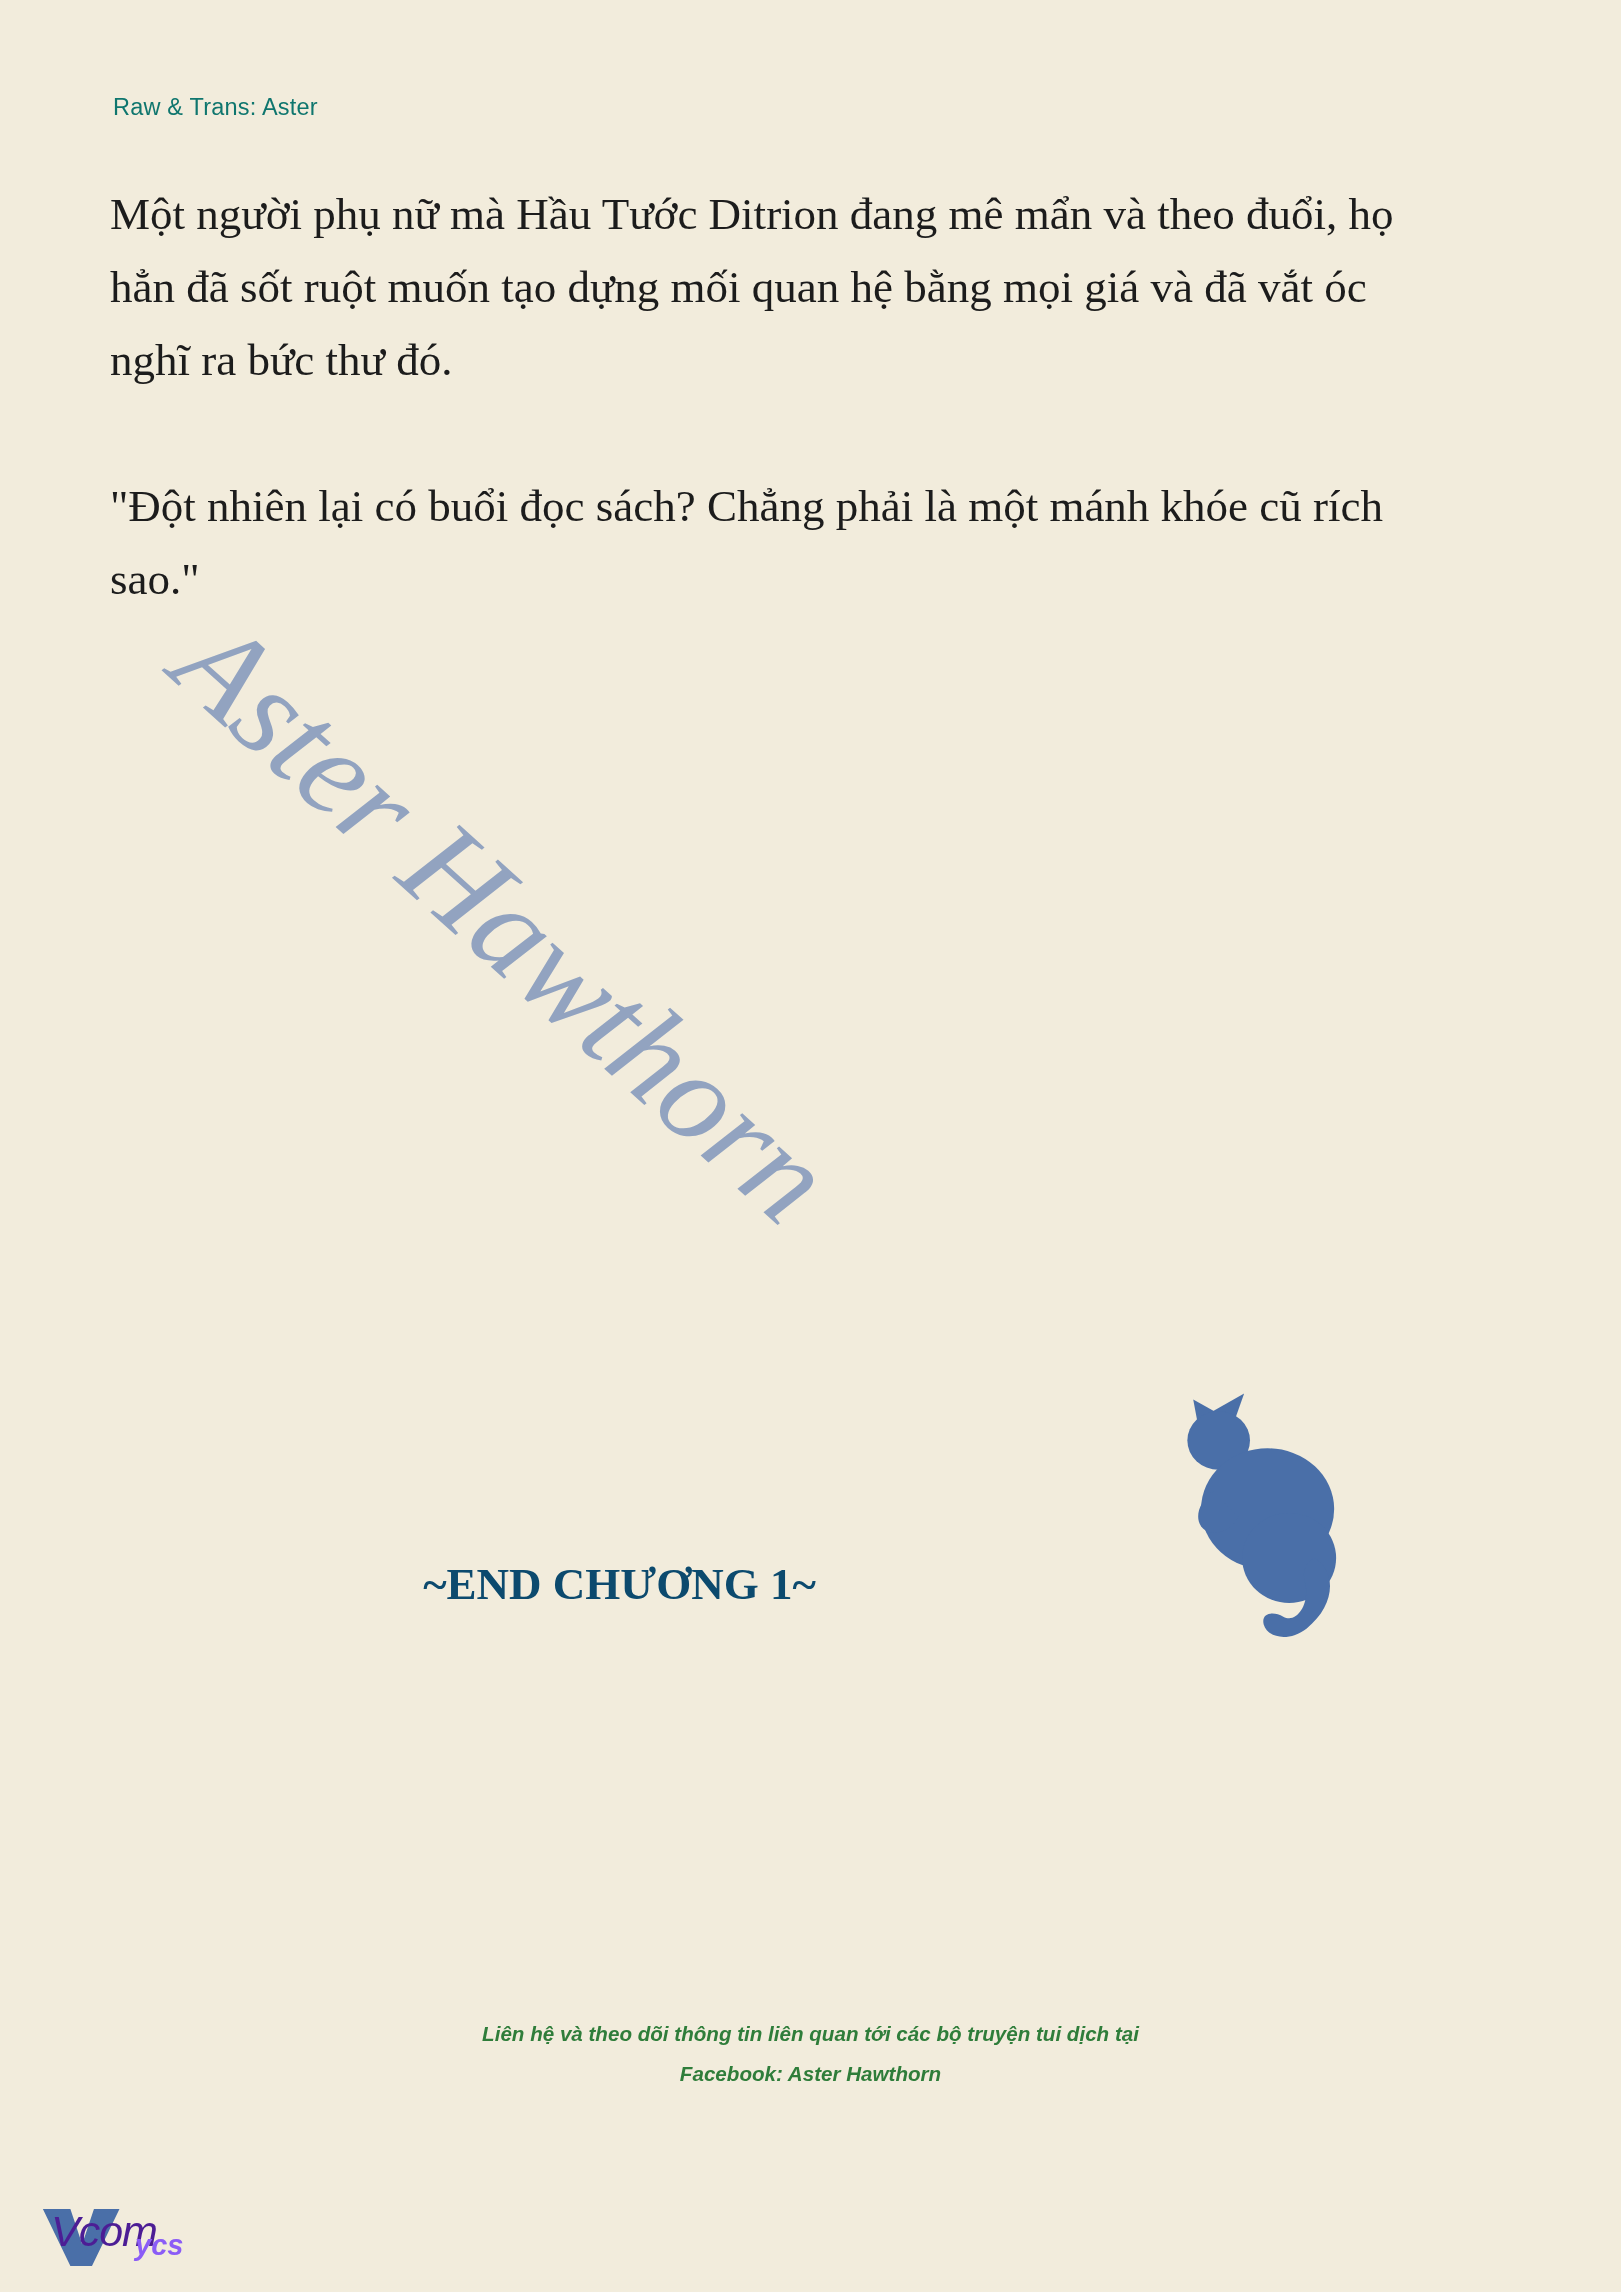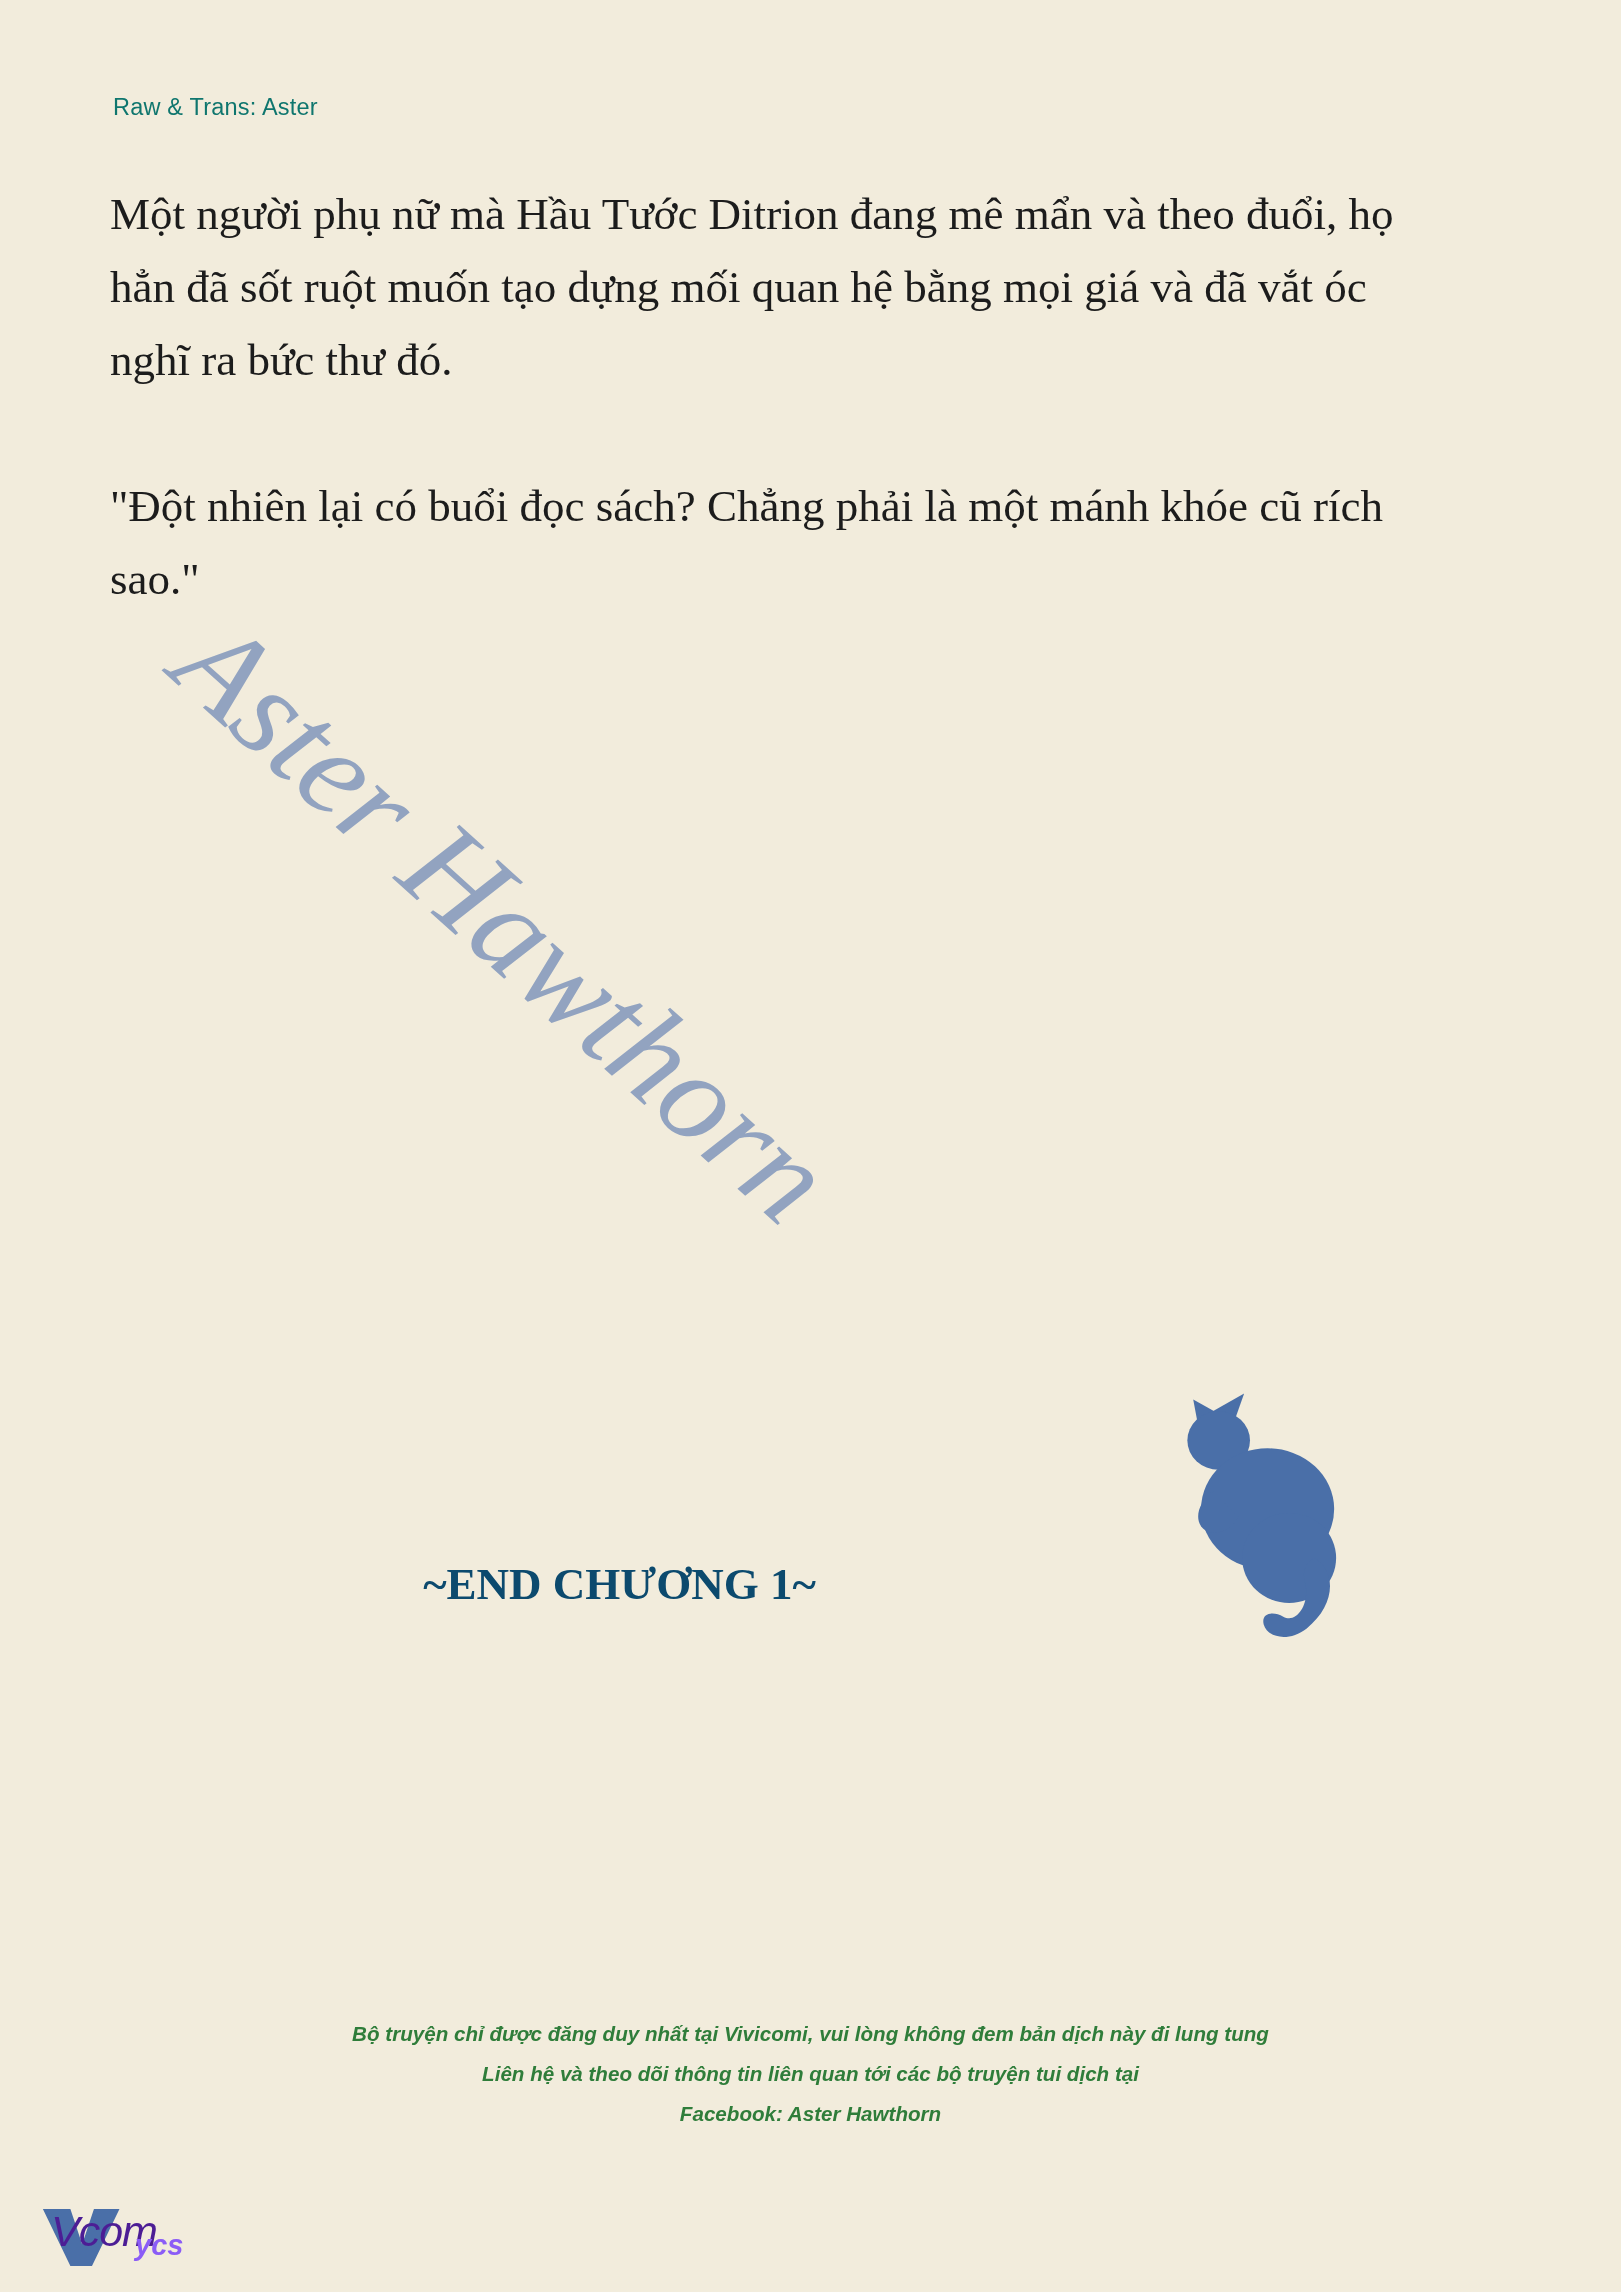--- a/index.html
+++ b/index.html
@@ -158,21 +158,20 @@
 
       <ellipse cx="150" cy="190" rx="48" ry="46"></ellipse>
 
       <path d="M176 190 C 200 205, 196 240, 168 262 C 150 276, 128 272, 124 258 C 121 246, 134 244, 144 250 C 158 258, 172 236, 166 214 C 163 202, 168 194, 176 190 Z"></path>
 
       <path d="M72 122 C 58 132, 52 150, 62 160 C 72 170, 92 162, 98 148 Z"></path>
     </g>
   </svg>
 
   <div class="footer-note">
-    <div>Bộ truyện chỉ được đăng duy nhất tại Vivicomi, vui lòng không đem bản dịch này đi lung tung</div>
     <div>Liên hệ và theo dõi thông tin liên quan tới các bộ truyện tui dịch tại</div>
     <div>Facebook: Aster Hawthorn</div>
   </div>
 
   <svg class="logo" viewBox="0 0 220 70">
     <path d="M6 6 L34 6 L46 42 L58 6 L84 6 L56 64 L34 64 Z" fill="#4a6fa8"></path>
   </svg>
   <div class="logo-text">Vcom</div>
   <div class="logo-sub">ycs</div>
 

